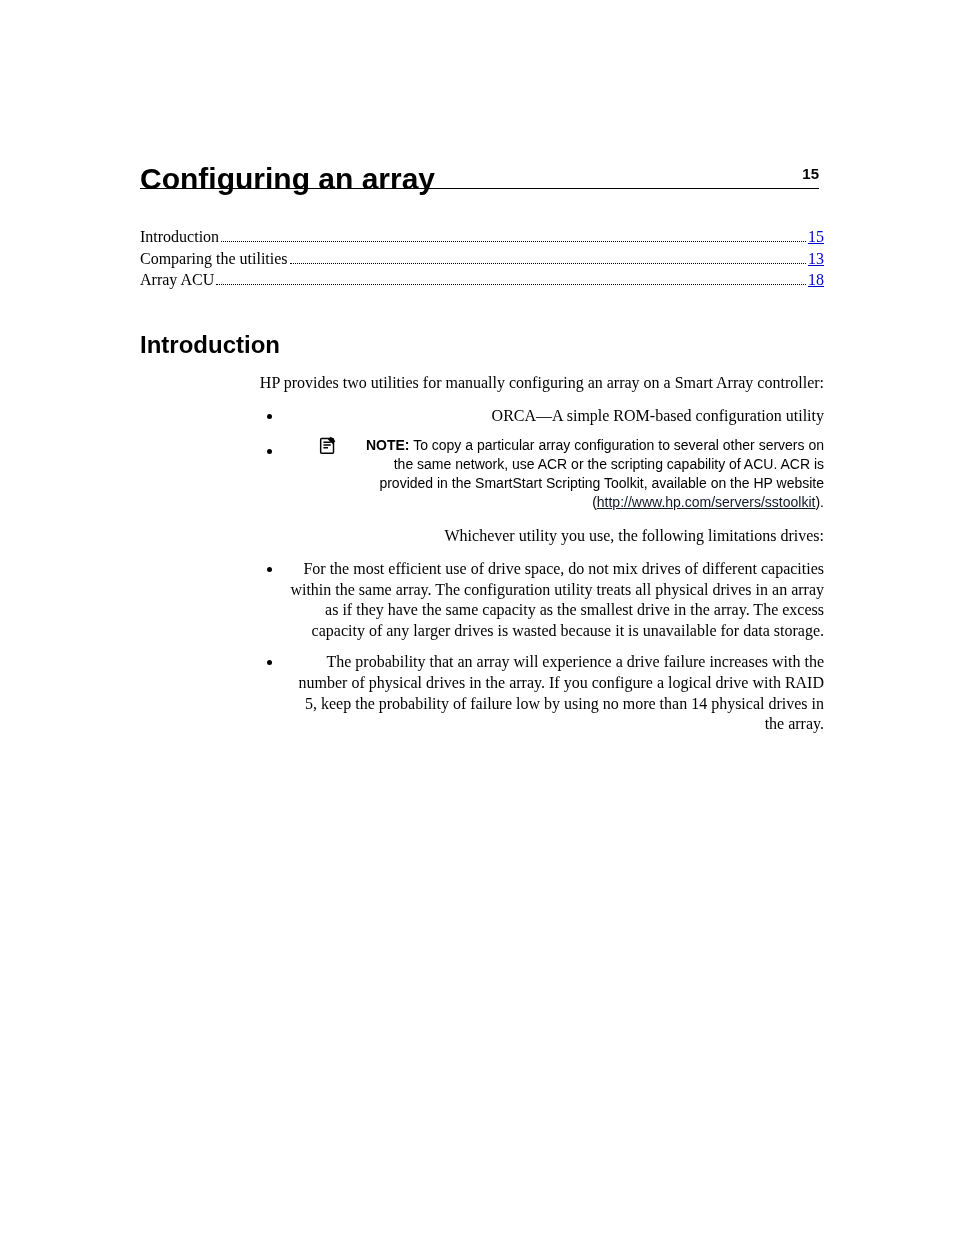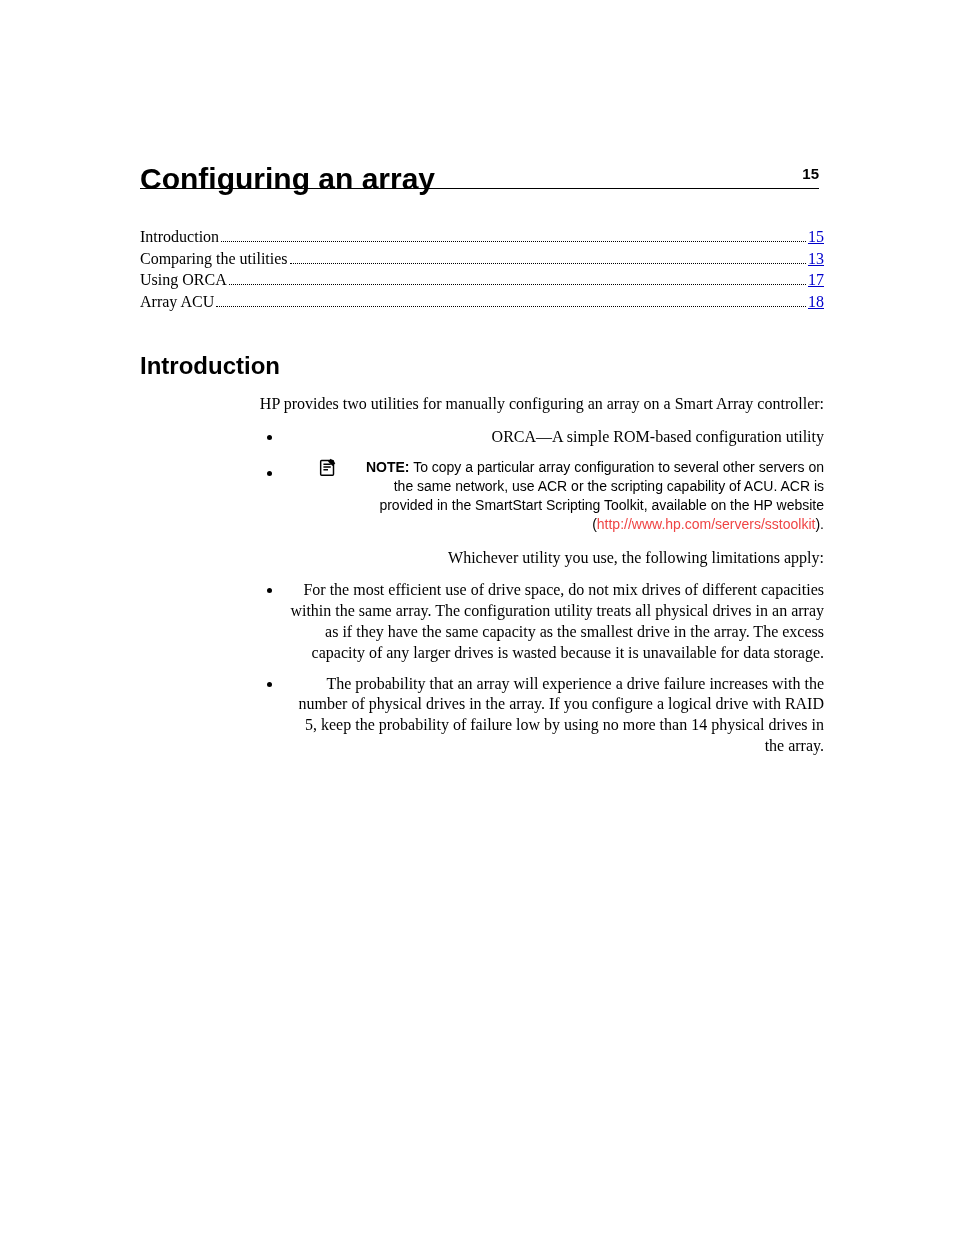--- a/index.html
+++ b/index.html
@@ -94,21 +94,22 @@
   .note-row { display: flex; align-items: flex-start; }
   .note-icon {
     flex: 0 0 auto;
     width: 22px;
     margin-right: 6px;
     margin-top: -2px;
   }
   .note-text { flex: 1 1 auto; }
   .note-label { font-weight: bold; }
   .link {
-    color: #ef4444;
+    color: #0f172a;
+    text-decoration: underline;
   }
 </style>
 </head>
 <body>
 
 <div class="page">
 
   <div class="pgnum">15</div>
   <div class="rule"></div>
 
@@ -118,25 +119,20 @@
   <div class="toc">
     <div class="toc-row">
       <span class="toc-label">Introduction</span>
       <span class="toc-dots"></span>
       <a class="toc-page">15</a>
     </div>
     <div class="toc-row">
       <span class="toc-label">Comparing the utilities</span>
       <span class="toc-dots"></span>
       <a class="toc-page">13</a>
-    </div>
-    <div class="toc-row">
-      <span class="toc-label">Using ORCA</span>
-      <span class="toc-dots"></span>
-      <a class="toc-page">17</a>
     </div>
     <div class="toc-row">
       <span class="toc-label">Array ACU</span>
       <span class="toc-dots"></span>
       <a class="toc-page">18</a>
     </div>
   </div>
 
   <h2>Introduction</h2>
 
@@ -158,21 +154,21 @@
             </span>
             <span class="note-text">
               <span class="note-label">NOTE:</span>
               <span>To copy a particular array configuration to several other servers on the same network, use ACR or the scripting capability of ACU. ACR is provided in the SmartStart Scripting Toolkit, available on the HP website (</span><a class="link">http://www.hp.com/servers/sstoolkit</a><span>).</span>
             </span>
           </div>
         </div>
       </li>
     </ul>
 
-    <p class="para">Whichever utility you use, the following limitations apply:</p>
+    <p class="para">Whichever utility you use, the following limitations drives:</p>
 
     <ul class="bullets">
       <li>For the most efficient use of drive space, do not mix drives of different capacities within the same array. The configuration utility treats all physical drives in an array as if they have the same capacity as the smallest drive in the array. The excess capacity of any larger drives is wasted because it is unavailable for data storage.</li>
       <li>The probability that an array will experience a drive failure increases with the number of physical drives in the array. If you configure a logical drive with RAID 5, keep the probability of failure low by using no more than 14 physical drives in the array.</li>
     </ul>
 
   </div>
 
 </div>
 

